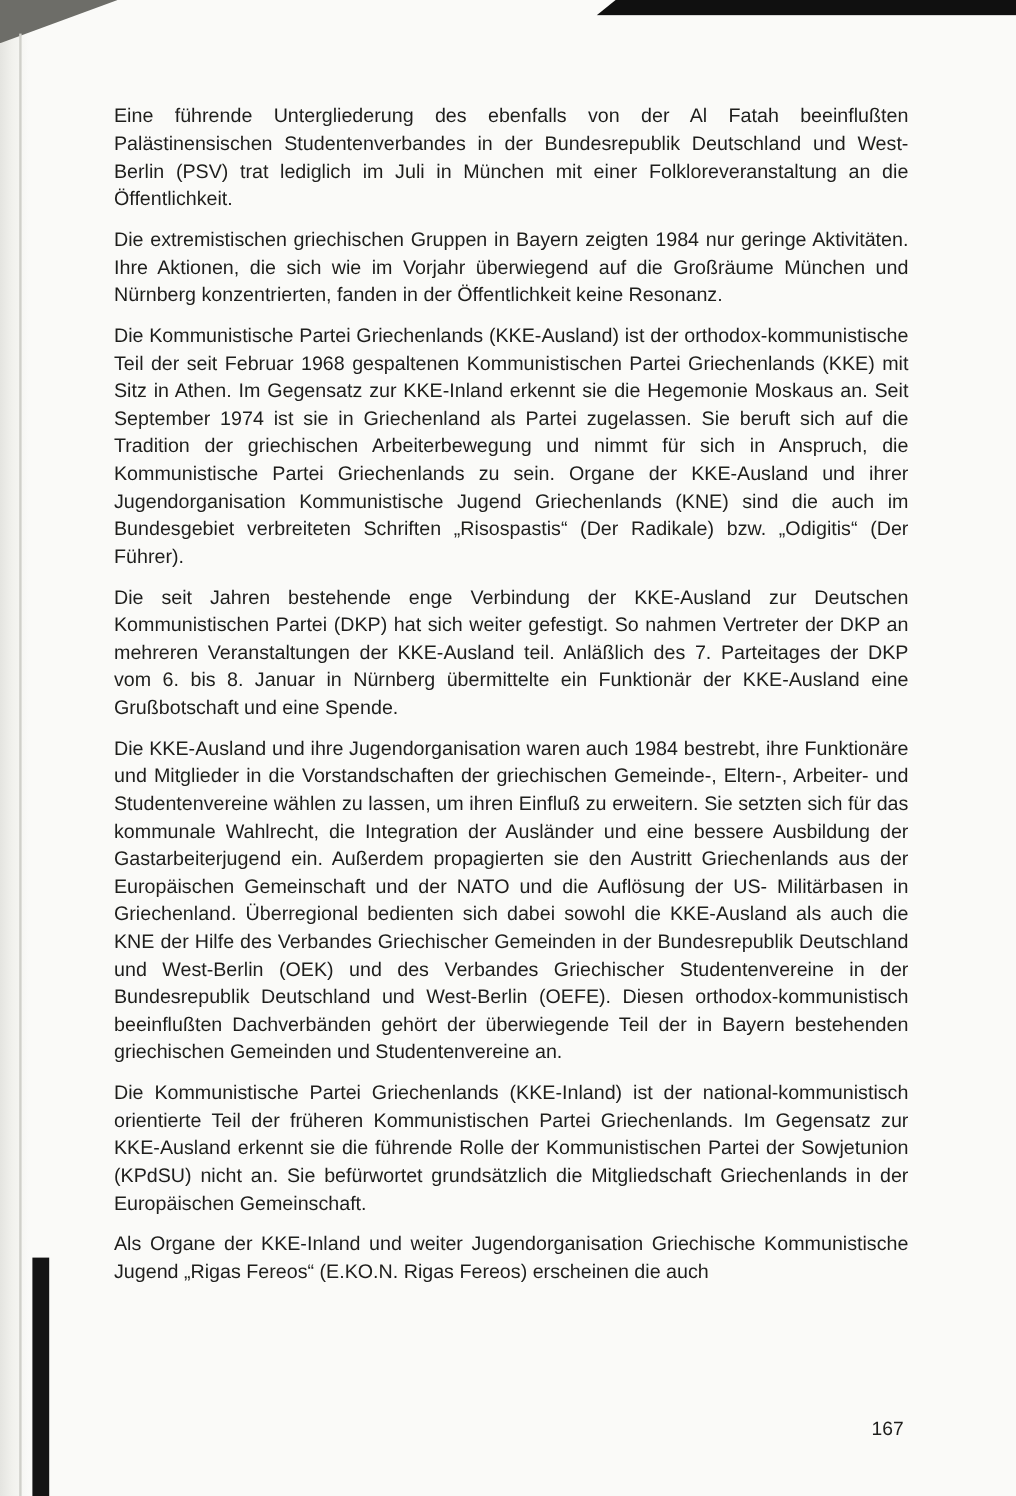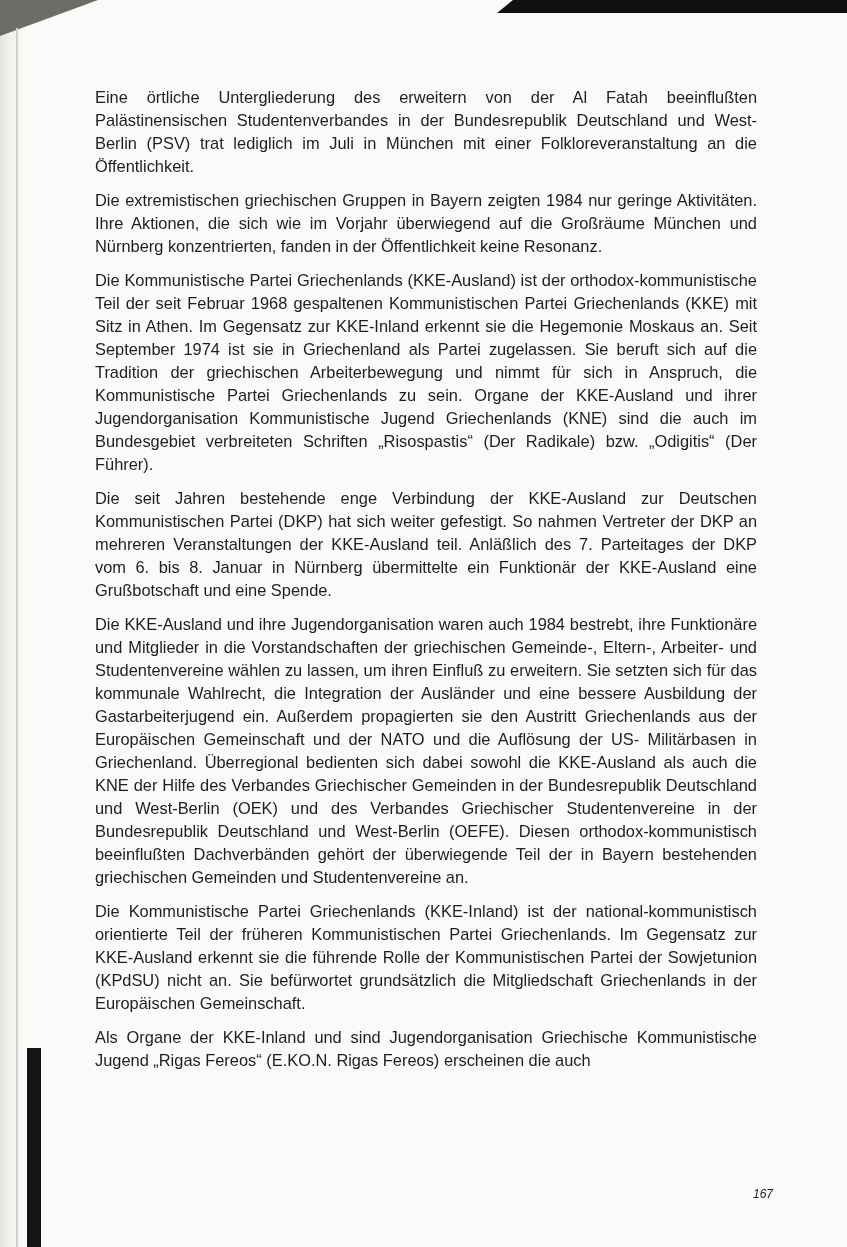--- a/index.html
+++ b/index.html
@@ -61,42 +61,41 @@
     font-size: 16.8px;
     font-weight: normal;
     line-height: 23px;
     text-align: left;
   }
   .bold {
     font-weight: normal;
   }
   .page-number {
     position: absolute;
-    right: 74px;
+    right: 94px;
     bottom: 46px;
-    font-size: 12px;
+    font-size: 16px;
     color: #1e1e1c;
-    font-style: italic;
   }
 </style>
 </head>
 <body>
 
 <div class="page">
 
   <div class="artifact top-left-corner"></div>
   <div class="artifact top-right-bar"></div>
   <div class="artifact left-edge-line"></div>
   <div class="artifact bottom-left-bar"></div>
 
   <main class="text-column" id="content">
-      <p class="paragraph"><span>Eine örtliche Untergliederung des erweitern von der Al Fatah beeinflußten </span><span class="bold">Palästinensischen Studentenverbandes in der Bundesrepublik Deutschland und West-Berlin (PSV)</span><span> trat lediglich im Juli in München mit einer Folkloreveranstaltung an die Öffentlichkeit.</span></p>
+      <p class="paragraph"><span>Eine führende Untergliederung des ebenfalls von der Al Fatah beeinflußten </span><span class="bold">Palästinensischen Studentenverbandes in der Bundesrepublik Deutschland und West-Berlin (PSV)</span><span> trat lediglich im Juli in München mit einer Folkloreveranstaltung an die Öffentlichkeit.</span></p>
       <p class="paragraph"><span>Die extremistischen griechischen Gruppen in Bayern zeigten 1984 nur geringe Aktivitäten. Ihre Aktionen, die sich wie im Vorjahr überwiegend auf die Großräume München und Nürnberg konzentrierten, fanden in der Öffentlichkeit keine Resonanz.</span></p>
       <p class="paragraph"><span>Die </span><span class="bold">Kommunistische Partei Griechenlands (KKE-Ausland)</span><span> ist der orthodox-kommunistische Teil der seit Februar 1968 gespaltenen Kommunistischen Partei Griechenlands (KKE) mit Sitz in Athen. Im Gegensatz zur KKE-Inland erkennt sie die Hegemonie Moskaus an. Seit September 1974 ist sie in Griechenland als Partei zugelassen. Sie beruft sich auf die Tradition der griechischen Arbeiterbewegung und nimmt für sich in Anspruch, </span><span class="bold">die</span><span> Kommunistische Partei Griechenlands zu sein. Organe der KKE-Ausland und ihrer Jugendorganisation </span><span class="bold">Kommunistische Jugend Griechenlands (KNE)</span><span> sind die auch im Bundesgebiet verbreiteten Schriften „Risospastis“ (Der Radikale) bzw. „Odigitis“ (Der Führer).</span></p>
       <p class="paragraph space-large"><span>Die seit Jahren bestehende enge Verbindung der KKE-Ausland zur Deutschen Kommunistischen Partei (DKP) hat sich weiter gefestigt. So nahmen Vertreter der DKP an mehreren Veranstaltungen der KKE-Ausland teil. Anläßlich des 7. Parteitages der DKP vom 6. bis 8. Januar in Nürnberg übermittelte ein Funktionär der KKE-Ausland eine Grußbotschaft und eine Spende.</span></p>
       <p class="paragraph space-large"><span>Die KKE-Ausland und ihre Jugendorganisation waren auch 1984 bestrebt, ihre Funktionäre und Mitglieder in die Vorstandschaften der griechischen Gemeinde-, Eltern-, Arbeiter- und Studentenvereine wählen zu lassen, um ihren Einfluß zu erweitern. Sie setzten sich für das kommunale Wahlrecht, die Integration der Ausländer und eine bessere Ausbildung der Gastarbeiterjugend ein. Außerdem propagierten sie den Austritt Griechenlands aus der Europäischen Gemeinschaft und der NATO und die Auflösung der US- Militärbasen in Griechenland. Überregional bedienten sich dabei sowohl die KKE-Ausland als auch die KNE der Hilfe des </span><span class="bold">Verbandes Griechischer Gemeinden in der Bundesrepublik Deutschland und West-Berlin (OEK)</span><span> und des </span><span class="bold">Verbandes Griechischer Studentenvereine in der Bundesrepublik Deutschland und West-Berlin (OEFE)</span><span>. Diesen orthodox-kommunistisch beeinflußten Dachverbänden gehört der überwiegende Teil der in Bayern bestehenden griechischen Gemeinden und Studentenvereine an.</span></p>
       <p class="paragraph"><span>Die </span><span class="bold">Kommunistische Partei Griechenlands (KKE-Inland)</span><span> ist der national-kommunistisch orientierte Teil der früheren Kommunistischen Partei Griechenlands. Im Gegensatz zur KKE-Ausland erkennt sie die führende Rolle der Kommunistischen Partei der Sowjetunion (KPdSU) nicht an. Sie befürwortet grundsätzlich die Mitgliedschaft Griechenlands in der Europäischen Gemeinschaft.</span></p>
-      <p class="paragraph space-large"><span>Als Organe der KKE-Inland und sind Jugendorganisation </span><span class="bold">Griechische Kommunistische Jugend „Rigas Fereos“ (E.KO.N. Rigas Fereos)</span><span> erscheinen die auch</span></p>
+      <p class="paragraph space-large"><span>Als Organe der KKE-Inland und weiter Jugendorganisation </span><span class="bold">Griechische Kommunistische Jugend „Rigas Fereos“ (E.KO.N. Rigas Fereos)</span><span> erscheinen die auch</span></p>
     </main>
 
   <div class="page-number">167</div>
 
 </div>
 
 </body></html>

